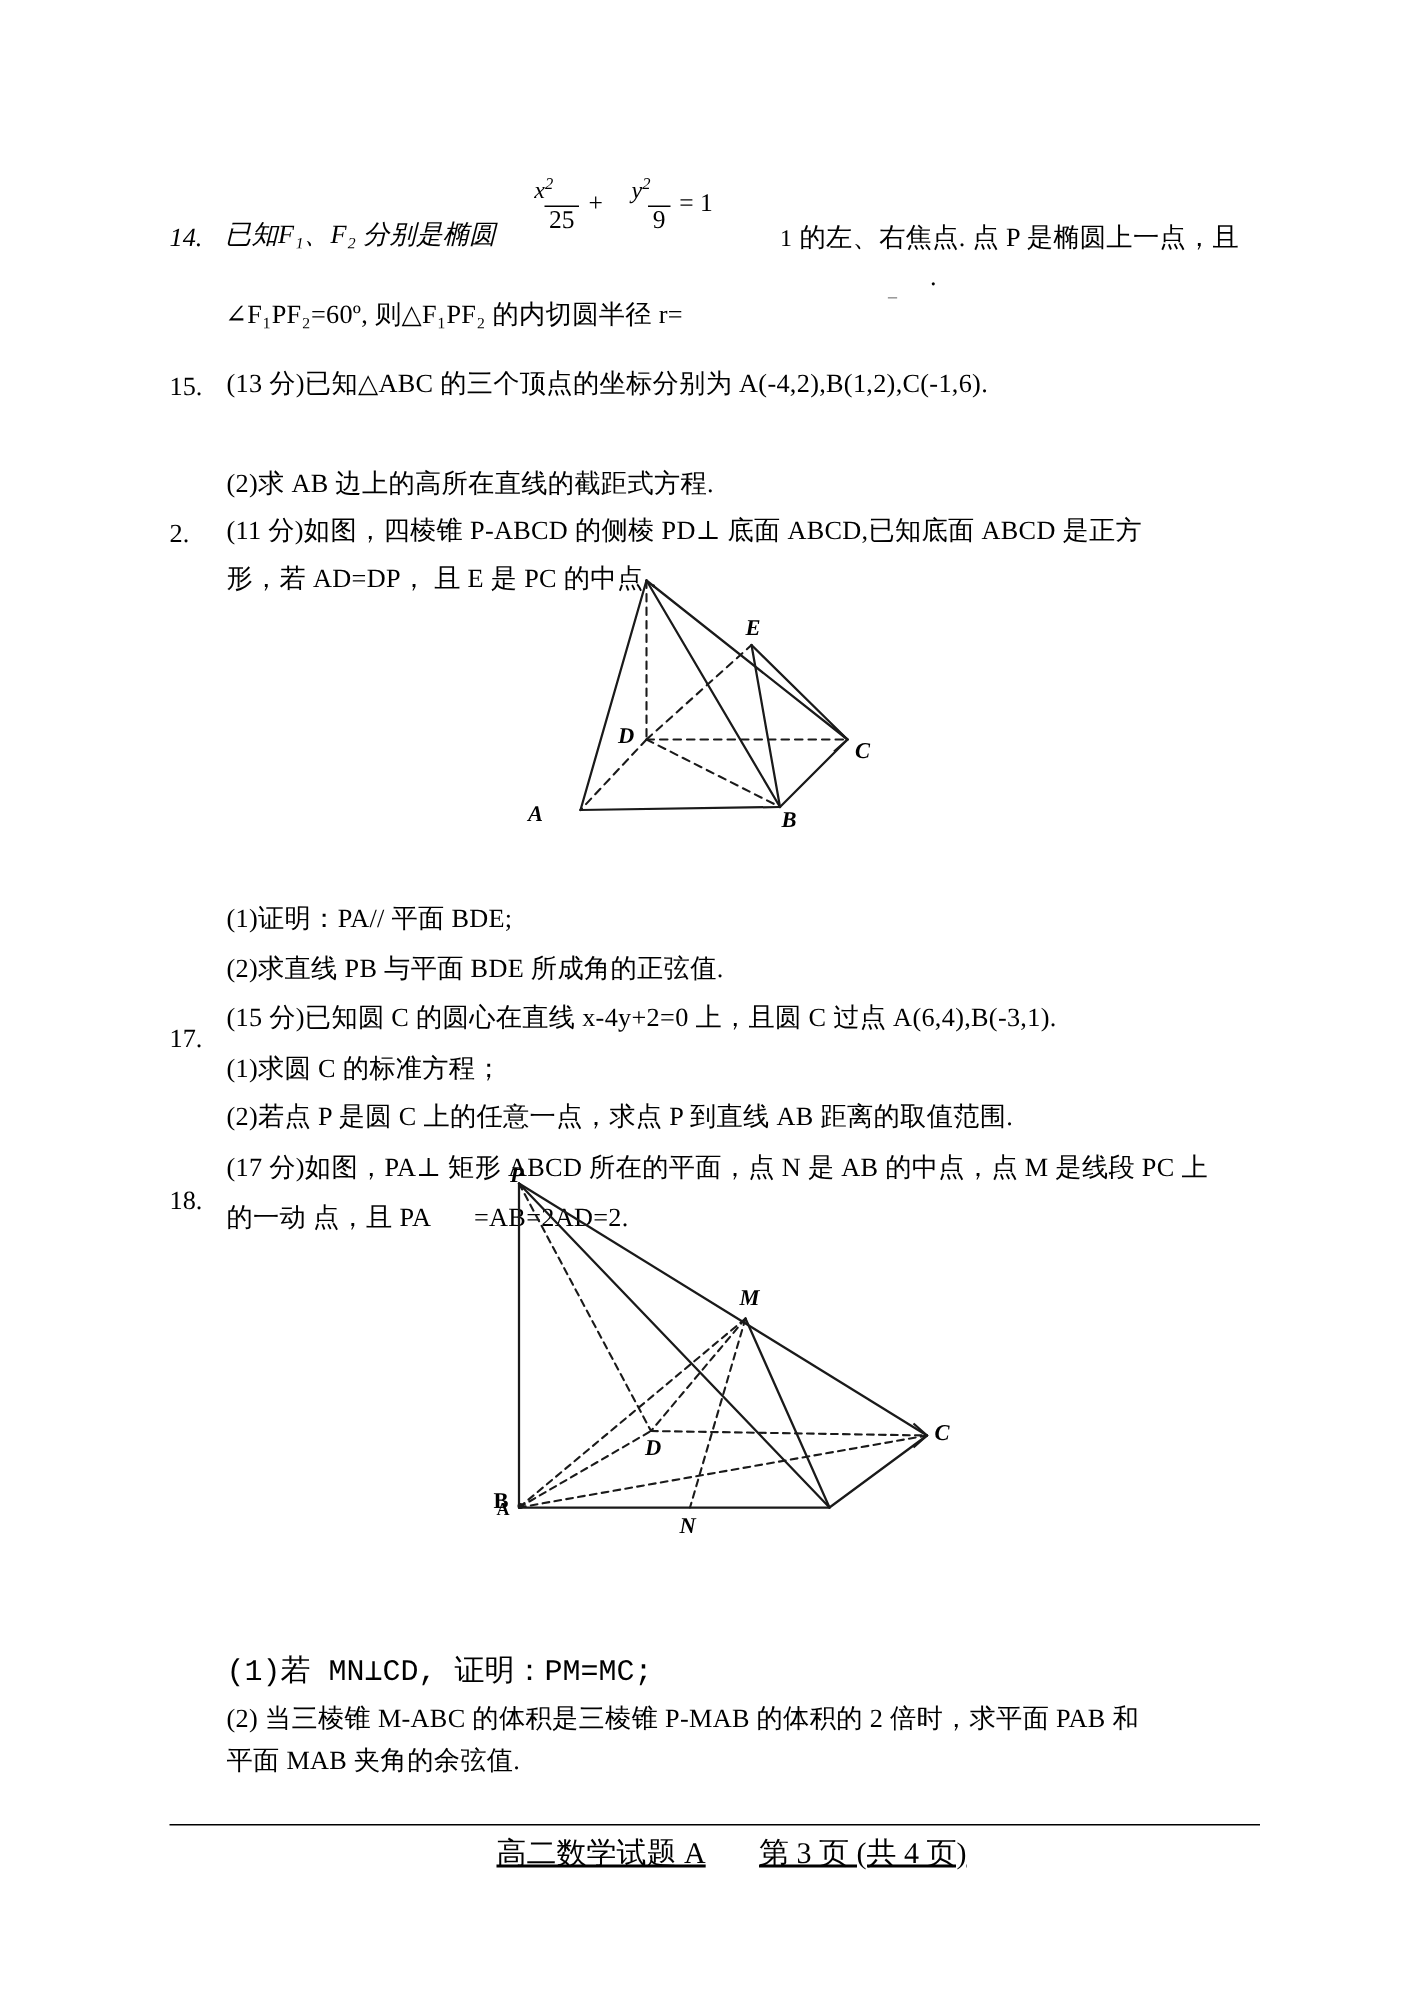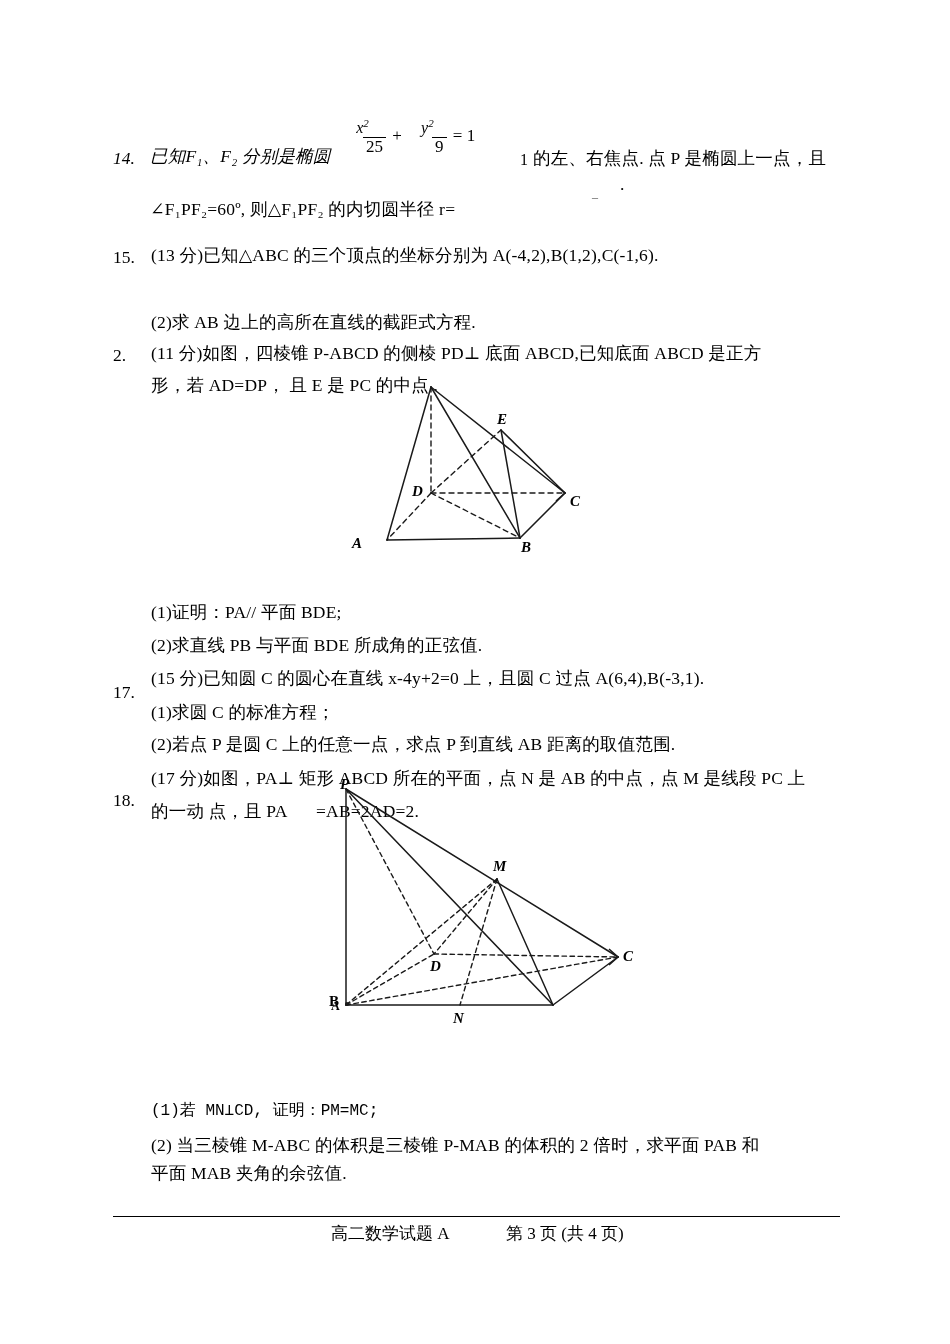--- a/index.html
+++ b/index.html
@@ -27,21 +27,21 @@
     white-space: nowrap;
     letter-spacing: 0.2px;
   }
   .qnum {
     font-size: 17.5px;
     white-space: nowrap;
   }
   .italic-cn { font-style: italic; }
   .mono {
     font-family: "Liberation Mono", "DejaVu Sans Mono", monospace;
-    font-size: 16px;
+    font-size: 20px;
   }
   .sup {
     font-size: 11px;
     vertical-align: super;
   }
 
   
   .frac {
     display: inline-block;
     vertical-align: middle;
@@ -82,22 +82,23 @@
     font-weight: bold;
     font-size: 15px;
     white-space: nowrap;
   }
 
   
   .footer-rule {
     border-top: 1px solid #000;
   }
   .footer-text {
-    font-size: 17px;
-    white-space: nowrap;
+    font-size: 20px;
+    white-space: nowrap;
+    text-decoration: underline;
   }
   .tiny-mark {
     font-size: 12px;
     color: #555;
   }
 </style>
 </head>
 <body>
 
 <div id="page">

